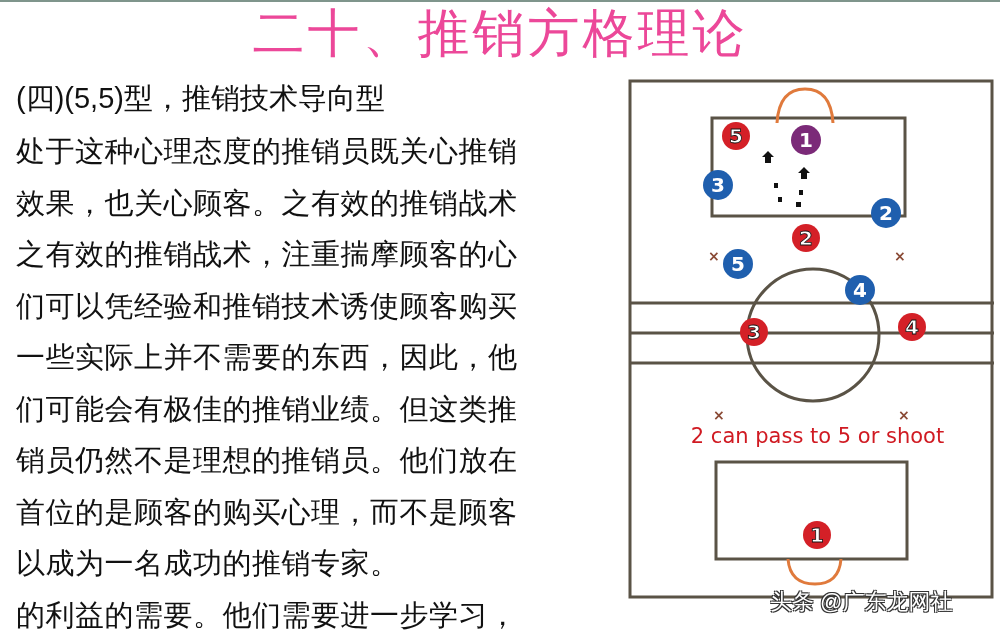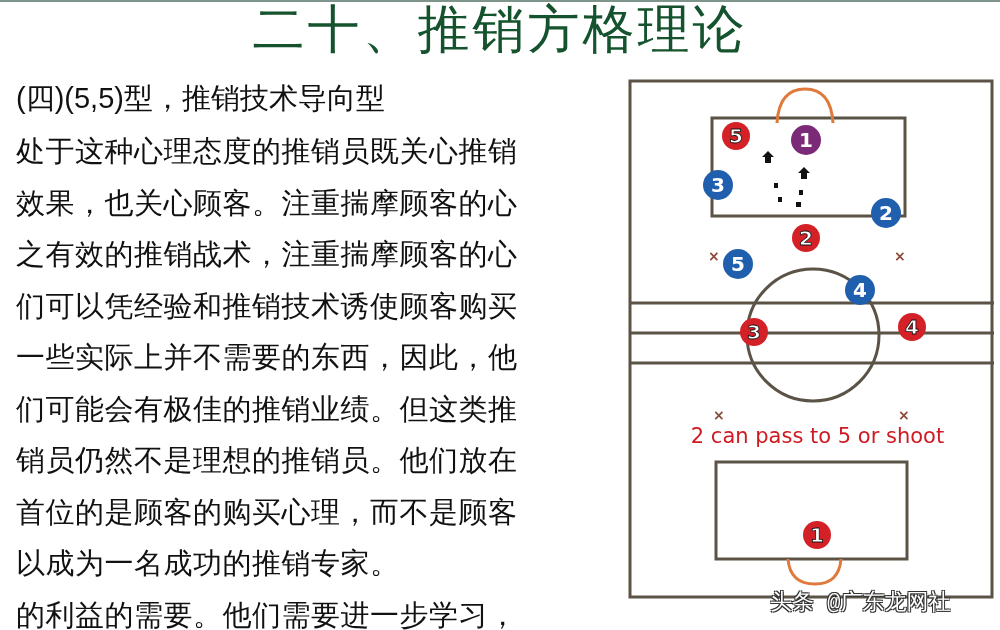--- a/index.html
+++ b/index.html
@@ -3,56 +3,56 @@
 <meta charset="utf-8">
 <style>
   * { margin: 0; padding: 0; box-sizing: border-box; }
   html, body { width: 1000px; height: 630px; background: #ffffff; overflow: hidden; }
   body { position: relative; font-family: "DejaVu Serif", "Liberation Serif", serif; }
 
   .top-rule { position: absolute; left: 0; top: 0; width: 1000px; height: 2px; background: #7f958c; }
 
   .slide-title {
     position: absolute; left: 0; top: 2px; width: 1000px; height: 68px;
-    text-align: center; font-size: 52px; line-height: 64px; color: #14532d;
-    font-family: Liberation Mono, monospace; letter-spacing: 3px;
+    text-align: center; font-size: 52px; line-height: 64px; color: #ec4899;
+    font-family: Liberation Serif, serif; letter-spacing: 3px;
   }
 
   .text-block { position: absolute; left: 16px; top: 78px; width: 610px; color: #111;
     font-family: Liberation Sans, sans-serif; }
   .subtitle { font-size: 29px; line-height: 40px; height: 44px; white-space: nowrap; }
   .body-line { font-size: 29px; line-height: 43.5px; white-space: nowrap; letter-spacing: 0.5px; margin-top: 8px; }
   .body-line.last { margin-top: 8px; }
 
   .diagram { position: absolute; left: 628px; top: 79px; width: 366px; height: 523px; }
   .diagram svg { width: 366px; height: 523px; display: block; }
 
   .caption {
     position: absolute; left: 630px; top: 424px; width: 375px; text-align: center;
     font-family: "DejaVu Sans", "Liberation Sans", sans-serif; font-size: 21px; color: #d01a22;
     white-space: nowrap;
   }
 
   .watermark {
     position: absolute; left: 770px; top: 587px; font-size: 22px; color: #ffffff;
-    font-family: Liberation Mono, monospace; white-space: nowrap;
+    font-family: Liberation Sans, sans-serif; white-space: nowrap;
     text-shadow: 1px 1px 0 #333, -1px -1px 0 #333, 1px -1px 0 #333, -1px 1px 0 #333;
   }
 </style>
 </head>
 <body>
 
 <div class="top-rule"></div>
 
 <div class="slide-title">二十、推销方格理论</div>
 
 <div class="text-block">
   <div class="subtitle">(四)(5,5)型，推销技术导向型</div>
   <div class="body-line"> 处于这种心理态度的推销员既关心推销</div>
-  <div class="body-line">效果，也关心顾客。注重揣摩顾客的心</div>
+  <div class="body-line">效果，也关心顾客。之有效的推销战术</div>
   <div class="body-line">之有效的推销战术，注重揣摩顾客的心</div>
   <div class="body-line">们可以凭经验和推销技术诱使顾客购买</div>
   <div class="body-line">一些实际上并不需要的东西，因此，他</div>
   <div class="body-line">们可能会有极佳的推销业绩。但这类推</div>
   <div class="body-line">销员仍然不是理想的推销员。他们放在</div>
   <div class="body-line">首位的是顾客的购买心理，而不是顾客</div>
   <div class="body-line last">以成为一名成功的推销专家。</div>
   <div class="body-line">的利益的需要。他们需要进一步学习，</div>
 </div>
 

